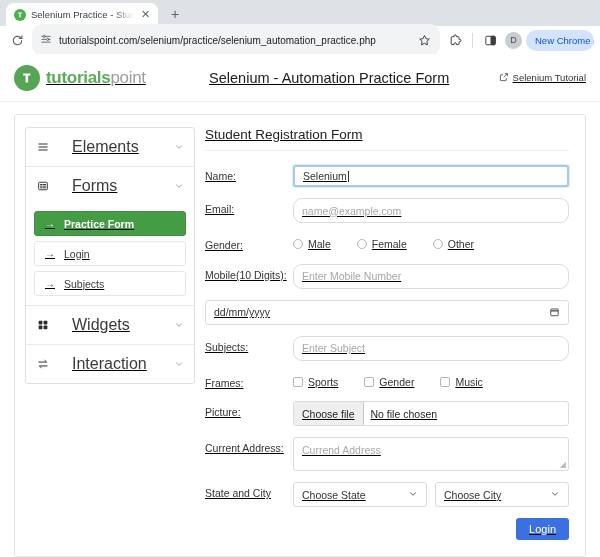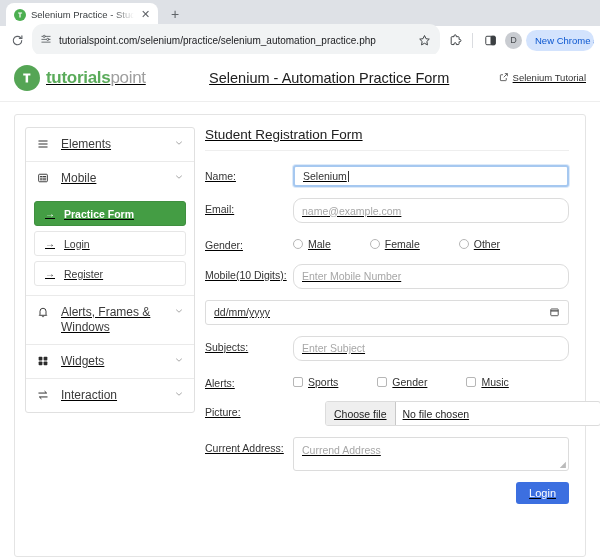--- a/index.html
+++ b/index.html
@@ -169,24 +169,24 @@
     width: 170px; flex: 0 0 170px;
     border: 1px solid #e0e0e0;
     border-radius: 3px;
     align-self: flex-start;
     overflow: hidden;
     background: #fff;
   }
   .nav-group { border-bottom: 1px solid #eaeaea; }
   .nav-group:last-child { border-bottom: none; }
   .nav-head {
-    display: flex; 
+    display: flex; align-items: center;
     padding: 9px 10px;
-    gap: 12px;
-    font-size: 12px;
+    gap: 23px;
+    font-size: 16px;
     color: #3b3b3b;
   }
   .nav-head .ic { width: 13px; height: 13px; flex:0 0 auto; display:flex; align-items:center; justify-content:center; color:#2b2b2b; }
   .nav-head .lbl { flex: 1 1 auto; line-height: 1.25; }
   .nav-head .chev { flex: 0 0 auto; color: #9a9a9a; }
   .sublist { padding: 6px 8px 9px 8px; }
   .subitem {
     display: flex; align-items: center; gap: 9px;
     height: 25px;
     padding: 0 10px;
@@ -240,42 +240,42 @@
   .inp.focused {
     border: 2px solid #a6c8f0;
     box-shadow: 0 0 0 1px rgba(120,170,230,.25);
     height: 22px;
   }
   .caret {
     display:inline-block; width:1px; height:11px;
     background:#333; margin-left:1px; vertical-align:-2px;
   }
 
-  .radio-row, .check-row { display: flex; gap: 39px; padding-top: 4px; }
+  .radio-row, .check-row { display: flex; gap: 26px; padding-top: 4px; }
   .opt { display: flex; align-items: center; gap: 5px; font-size: 10.5px; color: #333; }
   .radio-mark {
     width: 10px; height: 10px; border-radius: 50%;
     border: 1px solid #b6b6b6; background: #fff; flex: 0 0 auto;
   }
   .check-mark {
     width: 10px; height: 10px; border-radius: 2px;
     border: 1px solid #b6b6b6; background: #fff; flex: 0 0 auto;
   }
 
   .date-inp { position: relative; }
   .date-inp .cal {
     position: absolute; right: 8px; top: 50%; transform: translateY(-50%);
     width: 11px; height: 11px; color: #444;
   }
 
   .file-inp {
     width: 100%; height: 25px;
     border: 1px solid #dcdcdc; border-radius: 3px;
     display: flex; align-items: center;
-    background: #fff; overflow: hidden; margin-left: 32px;
+    background: #fff; overflow: hidden;
   }
   .file-btn {
     height: 23px; padding: 0 8px;
     background: #efefef;
     border-right: 1px solid #c8c8c8;
     display: flex; align-items: center;
     font-size: 10.5px; color: #1f1f1f;
     flex: 0 0 auto;
   }
   .file-name { font-size: 10.5px; color: #1f1f1f; padding-left: 7px; }
@@ -415,59 +415,43 @@
           </div>
 
           <div class="nav-group">
             <div class="nav-head">
               <span class="ic">
                 <svg width="12" height="12" viewBox="0 0 16 16" fill="none" stroke="#2b2b2b" stroke-width="1.2">
                   <rect x="2.2" y="3" width="11.6" height="10" rx="1.2"></rect>
                   <path d="M4.6 6h2M4.6 8.2h2M4.6 10.4h2M8 6h3.6M8 8.2h3.6M8 10.4h3.6" stroke-linecap="round"></path>
                 </svg>
               </span>
-              <span class="lbl">Mobile</span>
+              <span class="lbl">Forms</span>
               <span class="chev">
                 <svg width="10" height="10" viewBox="0 0 16 16" fill="none" stroke="#9a9a9a" stroke-width="1.4" stroke-linecap="round">
                     <path d="M4 6.3l4 3.6 4-3.6"></path>
                   </svg>
               </span>
             </div>
             <div class="sublist">
               <div class="subitem active">
                 <span class="arw">→</span>
                 <span>Practice Form</span>
               </div>
               <div class="subitem">
                 <span class="arw">→</span>
                 <span>Login</span>
               </div>
               <div class="subitem">
                 <span class="arw">→</span>
-                <span>Register</span>
-              </div>
-            </div>
-          </div>
-
-          <div class="nav-group">
-            <div class="nav-head">
-              <span class="ic">
-                <svg width="12" height="12" viewBox="0 0 16 16" fill="none" stroke="#2b2b2b" stroke-width="1.2" stroke-linejoin="round">
-                  <path d="M4 11.2V7a4 4 0 0 1 8 0v4.2l1 1.2H3z"></path>
-                    <path d="M6.8 13.6a1.3 1.3 0 0 0 2.4 0"></path>
-                </svg>
-              </span>
-              <span class="lbl">Alerts, Frames &amp; Windows</span>
-              <span class="chev">
-                <svg width="10" height="10" viewBox="0 0 16 16" fill="none" stroke="#9a9a9a" stroke-width="1.4" stroke-linecap="round">
-                    <path d="M4 6.3l4 3.6 4-3.6"></path>
-                  </svg>
-              </span>
-            </div>
-          </div>
+                <span>Subjects</span>
+              </div>
+            </div>
+          </div>
+
 
           <div class="nav-group">
             <div class="nav-head">
               <span class="ic">
                 <svg width="12" height="12" viewBox="0 0 16 16" fill="#2b2b2b">
                   <rect x="2.2" y="2.2" width="5" height="5" rx="1"></rect>
                     <rect x="8.8" y="2.2" width="5" height="5" rx="1"></rect>
                   <rect x="2.2" y="8.8" width="5" height="5" rx="1"></rect>
                     <rect x="8.8" y="8.8" width="5" height="5" rx="1"></rect>
                 </svg>
@@ -562,21 +546,21 @@
           </div>
 
           <div class="frow">
             <div class="flab">Subjects:</div>
             <div class="fctl">
               <div class="inp ph">Enter Subject</div>
             </div>
           </div>
 
           <div class="frow">
-            <div class="flab">Alerts:</div>
+            <div class="flab">Frames:</div>
             <div class="fctl">
               <div class="check-row">
                 <label class="opt">
                   <span class="check-mark"></span>
                   <span>Sports</span>
                 </label>
                 <label class="opt">
                   <span class="check-mark"></span>
                   <span>Gender</span>
                 </label>
@@ -601,20 +585,43 @@
           <div class="frow">
             <div class="flab">Current Address:</div>
             <div class="fctl">
               <div class="ta">
                 <span>Currend Address</span>
                 <span class="ta-grip">◢</span>
               </div>
             </div>
           </div>
 
+          <div class="frow">
+            <div class="flab">State and City</div>
+            <div class="fctl">
+              <div class="selects">
+                <div class="sel">
+                  <span>Choose State</span>
+                  <span class="chev2">
+                    <svg width="10" height="10" viewBox="0 0 16 16" fill="none" stroke="#555" stroke-width="1.4" stroke-linecap="round">
+                        <path d="M4 6.3l4 3.6 4-3.6"></path>
+                      </svg>
+                  </span>
+                </div>
+                <div class="sel">
+                  <span>Choose City</span>
+                  <span class="chev2">
+                    <svg width="10" height="10" viewBox="0 0 16 16" fill="none" stroke="#555" stroke-width="1.4" stroke-linecap="round">
+                        <path d="M4 6.3l4 3.6 4-3.6"></path>
+                      </svg>
+                  </span>
+                </div>
+              </div>
+            </div>
+          </div>
 
           <div class="submit-row">
             <button class="login-btn">Login</button>
           </div>
 
         </div>
       </div>
     </div>
   </div>
 </div>

